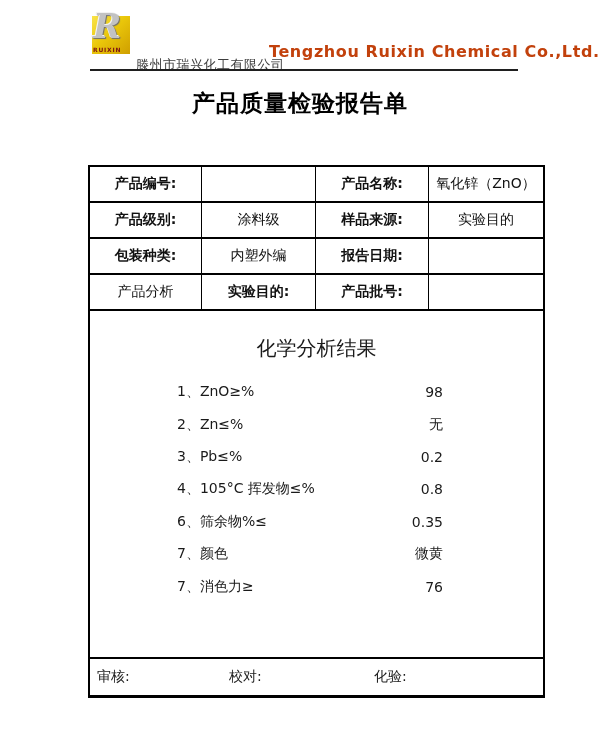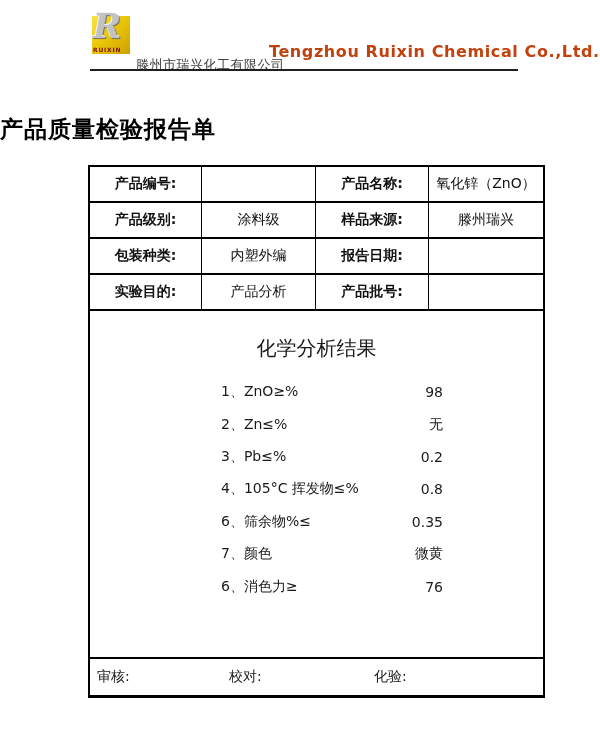--- a/index.html
+++ b/index.html
@@ -33,21 +33,21 @@
     position:absolute; left:269px; top:42px;
     font-size:16px; font-weight:700; color:#c2410c; letter-spacing:0.6px;
   }
   .header-rule {
     position:absolute; left:90px; top:69px; width:428px; height:2px;
     background:#1f1f1f;
   }
 
   
   .doc-title {
-    position:absolute; left:0; top:114px; width:600px; 
+    position:absolute; left:0; top:88px; width:600px; text-align:center;
     font-size:23px; font-weight:700; letter-spacing:1px; color:#000;
   }
 
   
   .report-table {
     position:absolute; left:88px; top:165px; width:457px;
     border:2px solid #000; border-bottom-width:3px; box-sizing:border-box;
     background:#fff;
   }
   .info-grid { display:grid; grid-template-columns:112px 114px 113px 1fr; }
@@ -55,21 +55,21 @@
     height:36px; box-sizing:border-box;
     border-right:1px solid #000; border-bottom:2px solid #000;
     display:flex; align-items:center; justify-content:center;
     font-size:14px; overflow:hidden; white-space:nowrap;
   }
   .info-cell.lbl { font-weight:700; }
   .info-cell.c4 { border-right:none; }
 
   .analysis { height:324px; box-sizing:border-box; border-bottom:2px solid #000; }
   .analysis-title { margin-top:24px; text-align:center; font-size:20px; color:#1a1a1a; }
-  .analysis-items { margin-top:14px;padding-left:44px; }
+  .analysis-items { margin-top:14px; }
   .analysis-item {
     height:32.4px; display:flex; align-items:center; justify-content:space-between;
     padding:0 100px 0 87px; font-size:14px; color:#1a1a1a;
   }
 
   .remark {
     height:57px; box-sizing:border-box; border-bottom:2px solid #000;
     font-size:14px; padding:8px 0 0 7px; color:#1a1a1a;
   }
   .sign-row { height:36px; display:flex; align-items:center; font-size:14px; color:#1a1a1a; }
@@ -96,29 +96,29 @@
   <div class="info-grid">
 
     <div class="info-cell lbl">产品编号:</div>
     <div class="info-cell"></div>
     <div class="info-cell lbl">产品名称:</div>
     <div class="info-cell c4">氧化锌（ZnO）</div>
 
     <div class="info-cell lbl">产品级别:</div>
     <div class="info-cell">涂料级</div>
     <div class="info-cell lbl">样品来源:</div>
-    <div class="info-cell c4">滕州瑞兴</div>
+    <div class="info-cell c4">实验目的</div>
 
     <div class="info-cell lbl">包装种类:</div>
     <div class="info-cell">内塑外编</div>
     <div class="info-cell lbl">报告日期:</div>
     <div class="info-cell c4"></div>
 
+    <div class="info-cell">产品分析</div>
     <div class="info-cell lbl">实验目的:</div>
-    <div class="info-cell">产品分析</div>
     <div class="info-cell lbl">产品批号:</div>
     <div class="info-cell c4"></div>
   </div>
 
   <div class="analysis">
     <div class="analysis-title">化学分析结果</div>
     <div class="analysis-items">
       <div class="analysis-item">
         <span>1、ZnO≥%</span>
         <span>98</span>
@@ -137,21 +137,21 @@
       </div>
       <div class="analysis-item">
         <span>6、筛余物%≤</span>
         <span>0.35</span>
       </div>
       <div class="analysis-item">
         <span>7、颜色</span>
         <span>微黄</span>
       </div>
       <div class="analysis-item">
-        <span>6、消色力≥</span>
+        <span>7、消色力≥</span>
         <span>76</span>
       </div>
     </div>
   </div>
 
 
   <div class="sign-row">
     <span class="s1">审核:</span>
     <span class="s2">校对:</span>
     <span class="s3">化验:</span>

